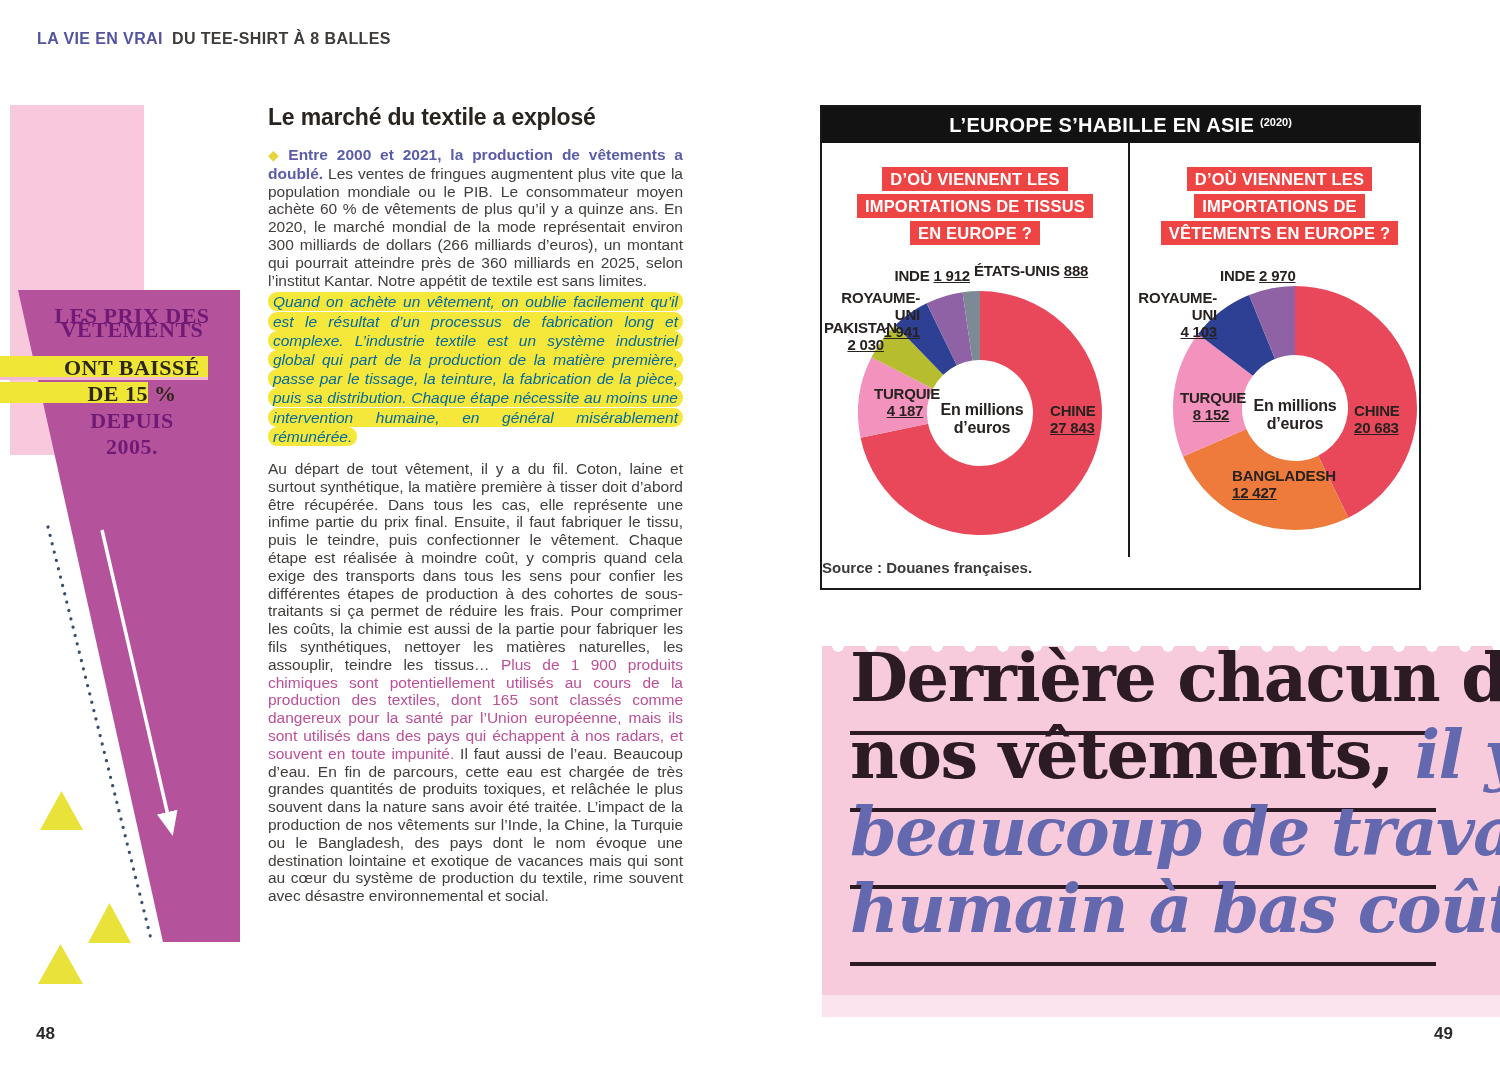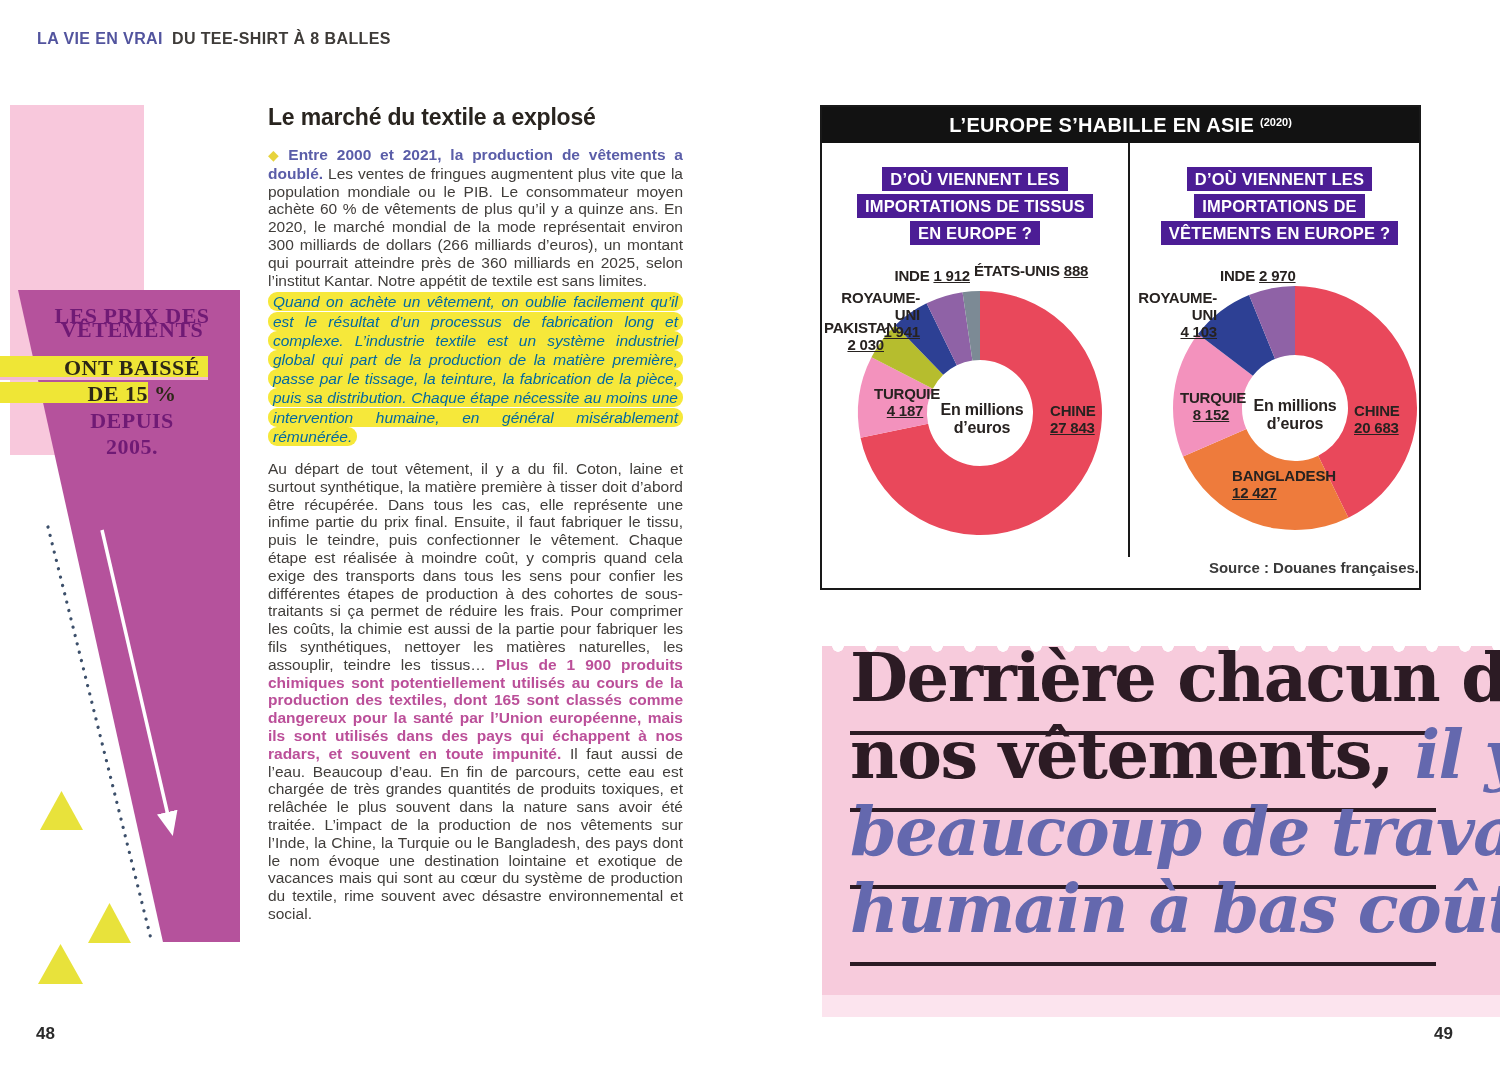--- a/index.html
+++ b/index.html
@@ -30,36 +30,36 @@
   .tri3{left:38px;top:944px;width:45px;height:40px;}
   .pagenum{position:absolute;top:1024px;font-size:17px;font-weight:bold;color:#2b2b2b;z-index:4;}
   .pn-left{left:36px;} .pn-right{left:1434px;}
 
   
   .article{position:absolute;left:268px;top:102px;width:415px;z-index:3;}
   .article h1{margin:0;font-size:23px;line-height:30px;color:#29241f;letter-spacing:-.2px;}
   .para{margin:14px 0 0 0;font-size:15.5px;line-height:17.8px;text-align:justify;color:#403d3a;}
   .diamond{color:#e7d33c;font-size:14px;margin-right:5px;}
   .lead{color:#5a5da8;font-weight:bold;}
-  .accent{color:#bb4f99;font-weight:bold;}
+  .accent{color:#bb4f99;font-weight:normal;}
   .hl-para{margin:3px 0 0 0;font-size:15.5px;line-height:19.2px;text-align:justify;}
   .hl-inner{background:#f6e83a;font-style:italic;color:#0369a1;border-radius:9px;
             padding:1px 5px;-webkit-box-decoration-break:clone;box-decoration-break:clone;}
 
   
   .chart-box{position:absolute;left:820px;top:105px;width:601px;height:485px;
              border:2.5px solid #191919;box-sizing:border-box;background:#fff;z-index:3;}
   .chart-titlebar{position:absolute;left:0;top:0;right:0;height:36px;background:#121212;color:#fff;
                   display:flex;align-items:center;justify-content:center;}
   .chart-titlebar .t-main{font-size:20px;font-weight:bold;letter-spacing:.3px;}
   .chart-titlebar .t-year{font-size:11px;font-weight:bold;margin-left:6px;margin-top:-7px;}
   .panel-divider{position:absolute;left:306px;top:36px;width:2px;height:414px;background:#191919;}
   .panel-title{position:absolute;top:58px;text-align:center;z-index:2;}
   .pt-left{left:0;width:306px;} .pt-right{left:306px;width:303px;}
-  .panel-title .pt-line{display:inline-block;background:#4c1d95;color:#fff;font-weight:bold;
+  .panel-title .pt-line{display:inline-block;background:#ef4444;color:#fff;font-weight:bold;
                         font-size:16.5px;line-height:20px;padding:2px 8px;margin:1.5px 0;letter-spacing:.2px;}
   .donut-svg{position:absolute;width:260px;height:260px;}
   .donut-left{left:28px;top:176px;} .donut-right{left:343px;top:171px;}
   .lbl{position:absolute;font-size:15px;font-weight:bold;line-height:17px;color:#272220;
        letter-spacing:-.2px;white-space:nowrap;z-index:2;}
   .lbl .v{font-weight:bold;text-decoration:underline;}
   .lbl-center{font-size:16px;line-height:18px;text-align:center;}
   
   .l-usa{left:152px;top:155px;}
   .l-inde{left:38px;top:160px;width:110px;text-align:right;}
@@ -68,21 +68,21 @@
   .l-tur{left:52px;top:278px;width:62px;text-align:center;white-space:normal;}
   .l-chine{left:228px;top:295px;white-space:normal;}
   .l-ctr{left:95px;top:294px;width:130px;}
   
   .r-inde{left:398px;top:160px;}
   .r-ru{left:300px;top:182px;width:95px;text-align:right;white-space:normal;}
   .r-tur{left:358px;top:282px;width:62px;text-align:center;white-space:normal;}
   .r-chine{left:532px;top:295px;white-space:normal;}
   .r-bang{left:410px;top:360px;white-space:normal;}
   .r-ctr{left:408px;top:290px;width:130px;}
-  .chart-source{position:absolute;left:0;right:0;bottom:12px;text-align:right;
+  .chart-source{position:absolute;left:0;right:0;bottom:12px;text-align:left;
                 font-size:15px;font-weight:bold;color:#3a3a3a;}
 
   
   .quote{position:absolute;left:822px;top:646px;width:678px;height:374px;z-index:3;}
   .scallops{position:absolute;left:0;right:0;top:0;height:7px;
             background-image:radial-gradient(circle at 16px 0px, rgba(255,255,255,0) 5.5px, #f7cbdc 6px);
             background-size:33px 7px;background-repeat:repeat-x;}
   .q-main{position:absolute;left:0;right:0;top:7px;height:342px;background:#f7cbdc;}
   .q-light{position:absolute;left:0;right:0;top:349px;height:22px;background:#fce4ee;}
   .q-text{position:absolute;left:28px;top:12px;width:586px;}

